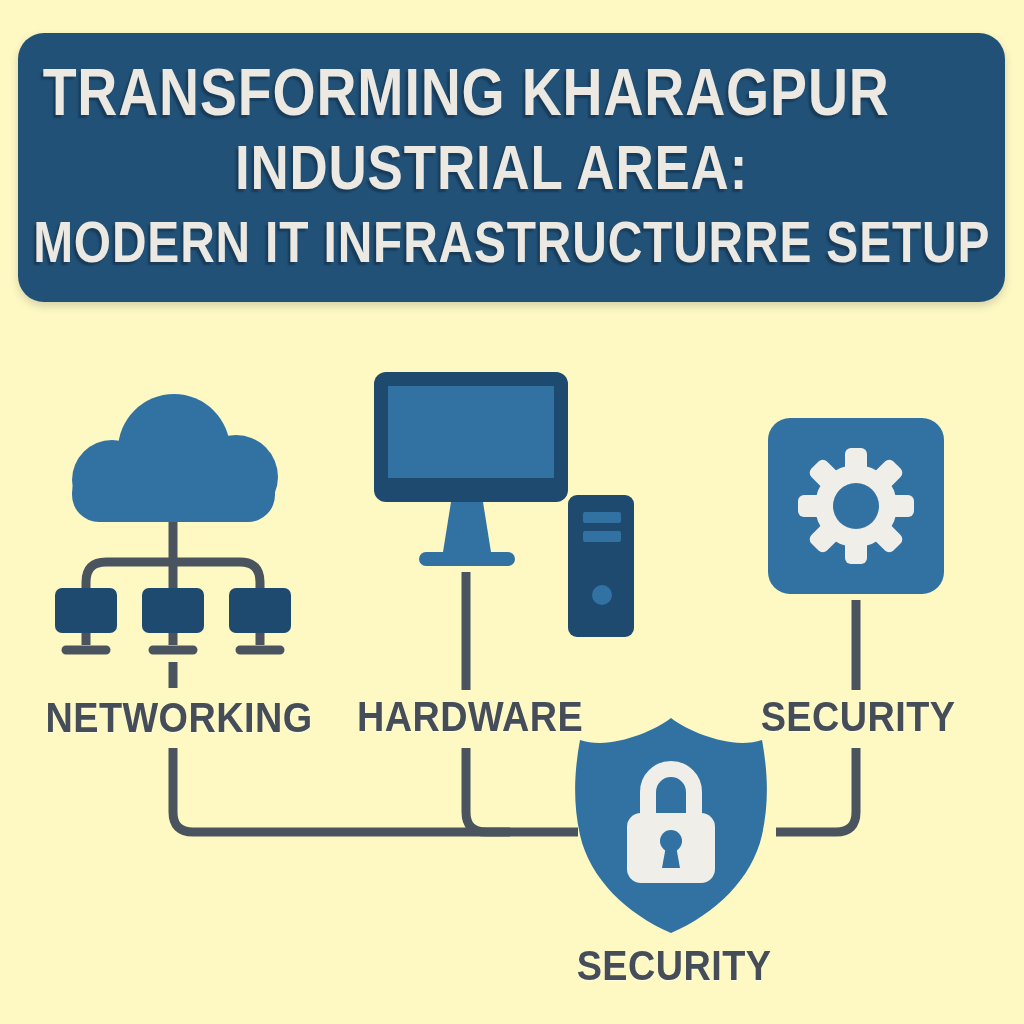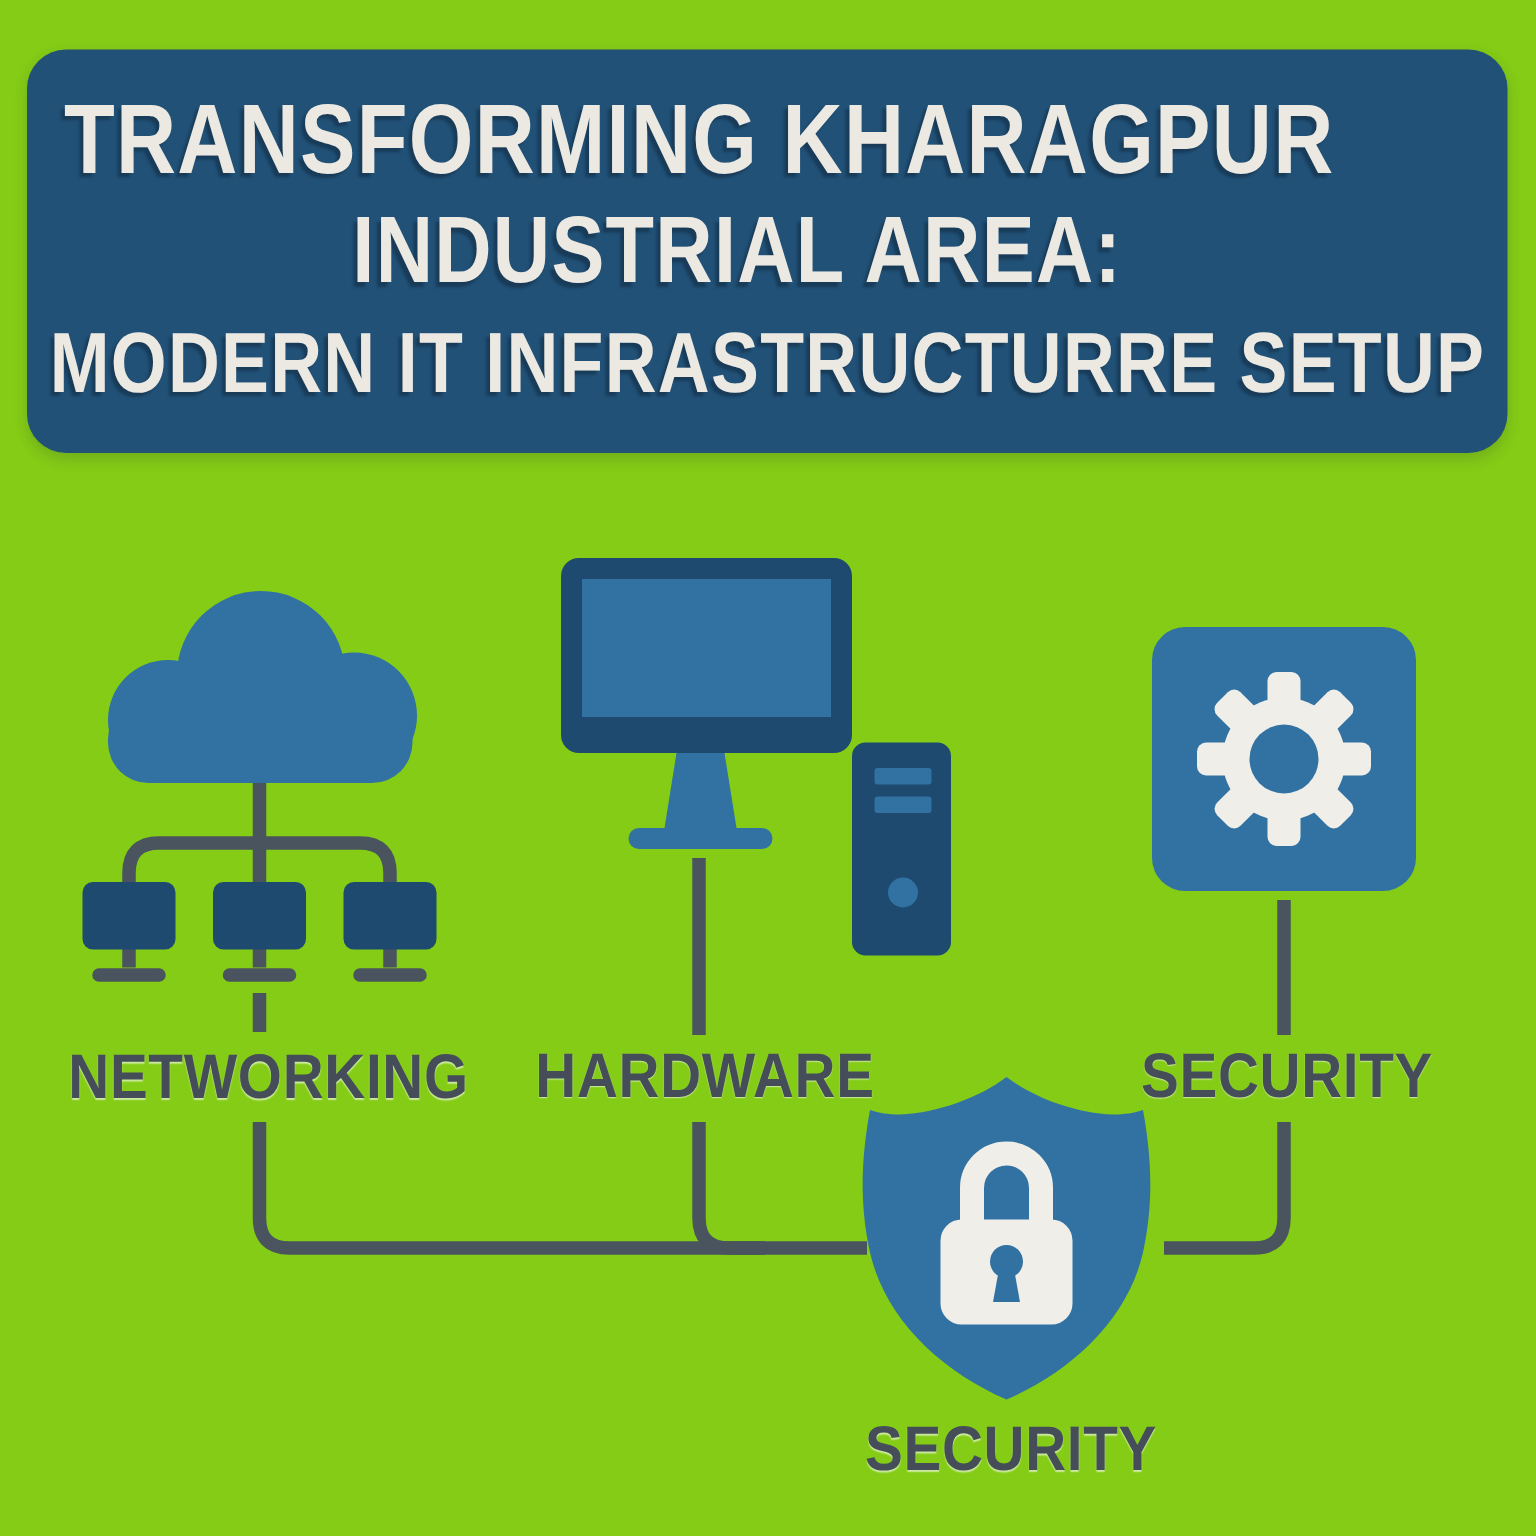--- a/index.html
+++ b/index.html
@@ -1,18 +1,18 @@
 <!DOCTYPE html>
 <html><head>
 <meta charset="utf-8">
 <style>
   html,body{margin:0;padding:0;background:#e8e6e0;}
   #canvas{
     position:relative;width:1024px;height:1024px;overflow:hidden;
-    background:#84cc16;
+    background:#fef9c3;
     font-family:"Liberation Sans",sans-serif;
   }
   
   .banner{
     position:absolute;left:18px;top:33px;width:987px;height:269px;
     background:#215177;border-radius:26px;
     display:flex;flex-direction:column;justify-content:center;align-items:center;
     box-shadow:0 4px 9px rgba(30,40,55,.18);
   }
   .banner .tl{

